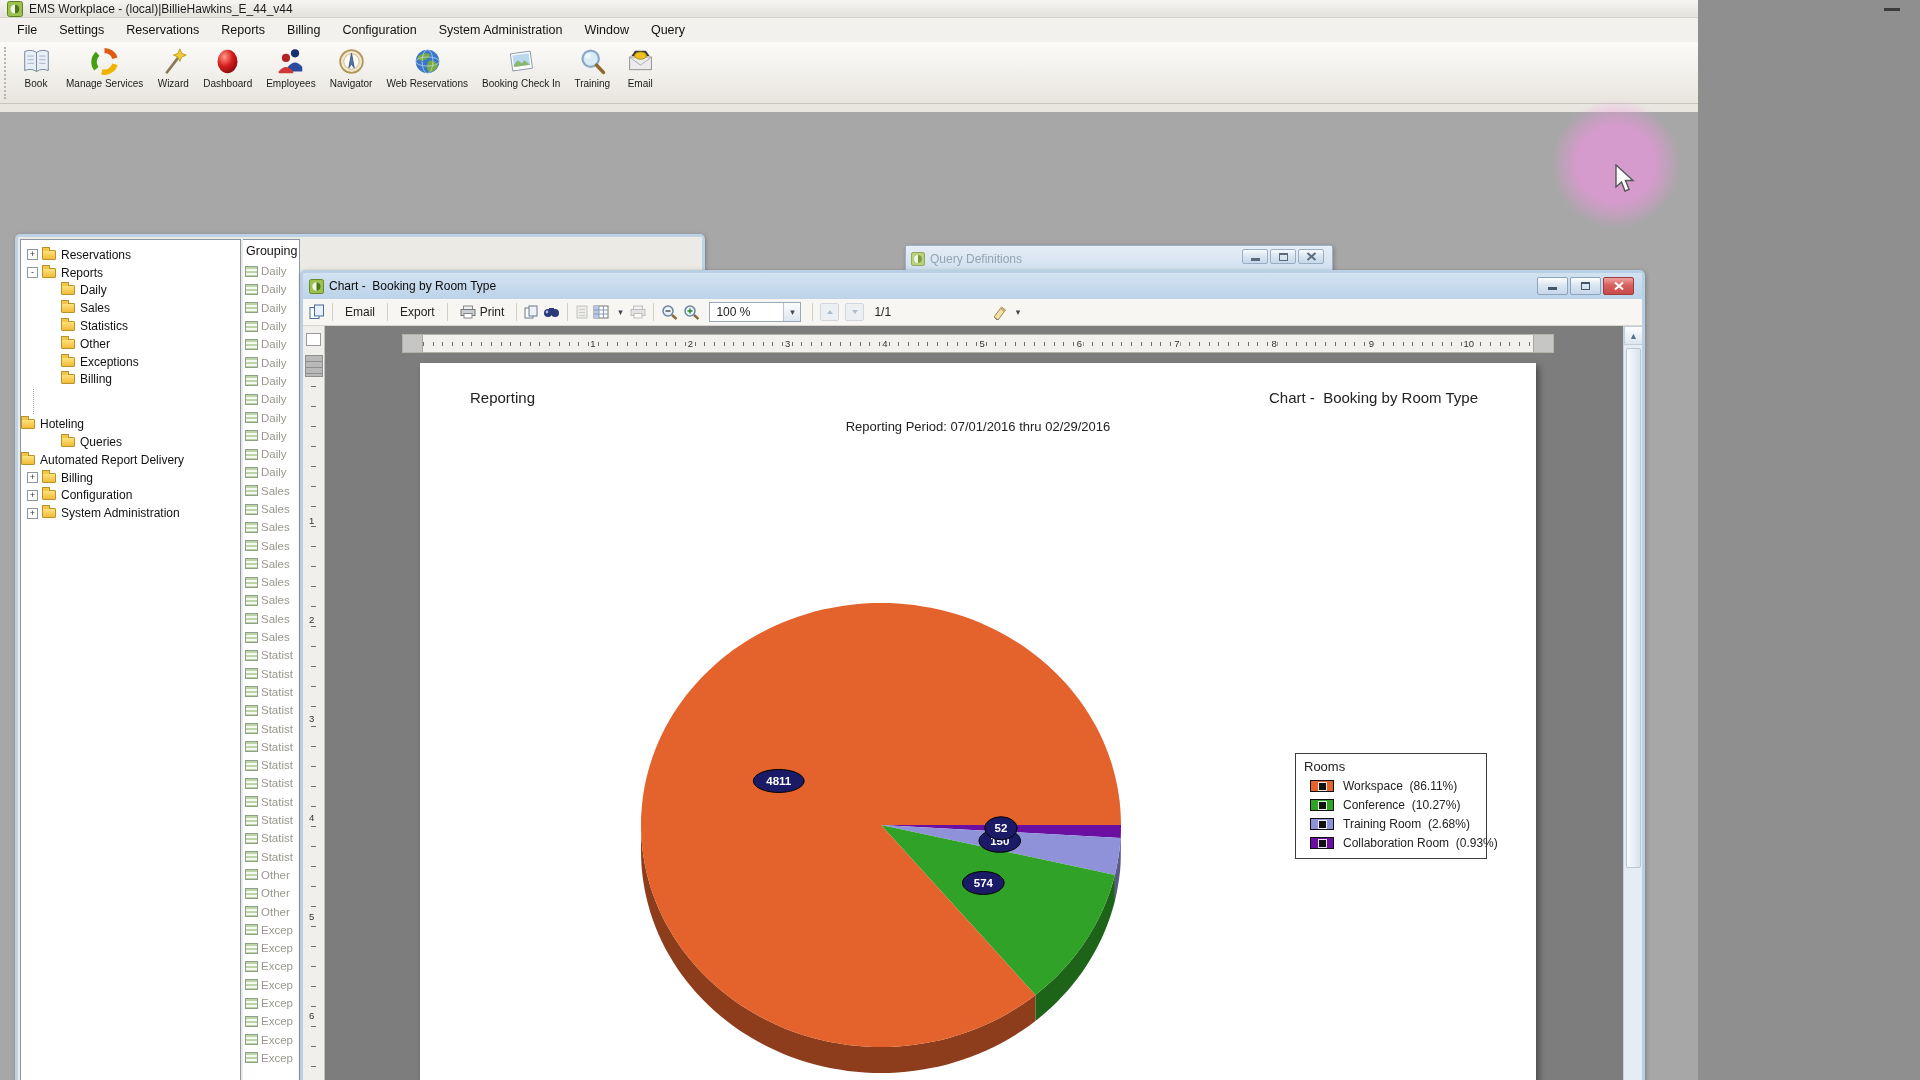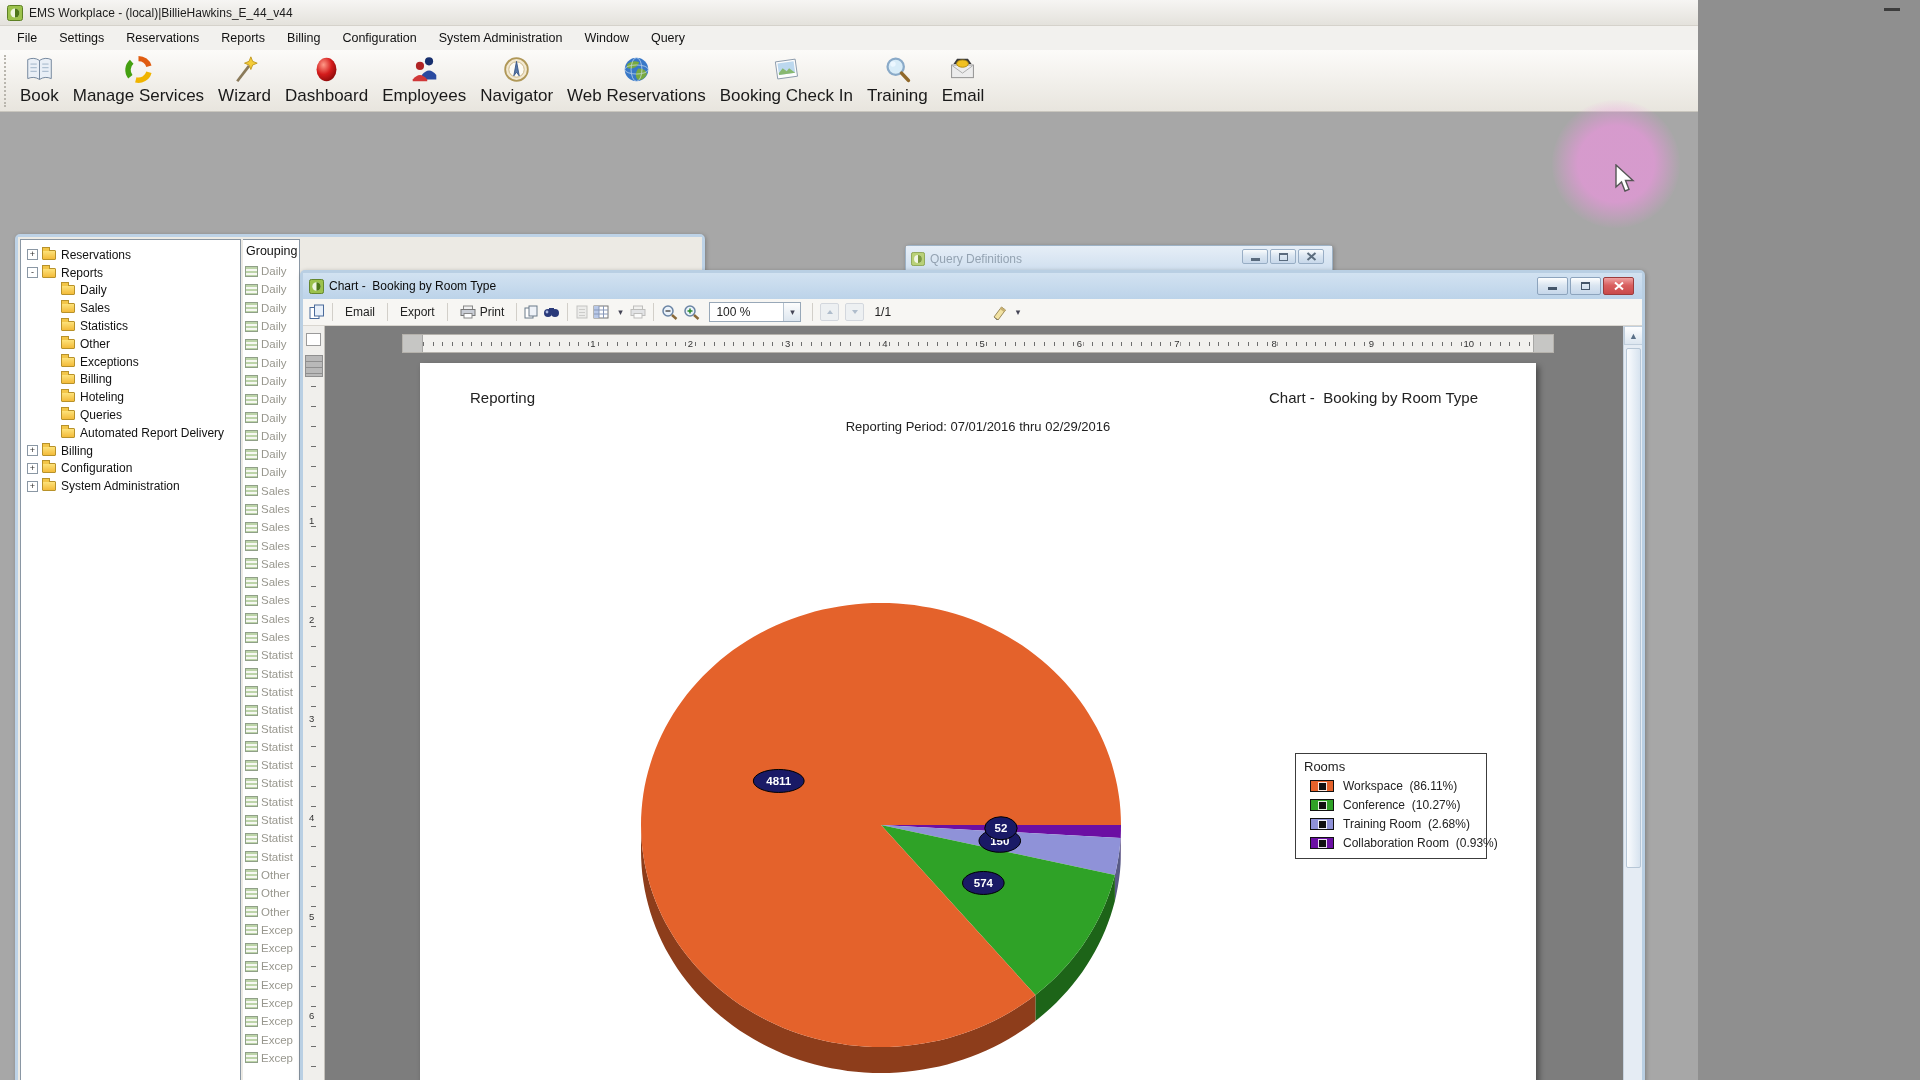--- a/index.html
+++ b/index.html
@@ -1,31 +1,31 @@
 <!DOCTYPE html>
 <html><head>
 <meta charset="utf-8">
 <style>
   *{box-sizing:border-box;margin:0;padding:0}
   html,body{width:1920px;height:1080px;overflow:hidden;font-family:"Liberation Sans",sans-serif;background:#8f8f8f}
   button{font:inherit;border:none;background:none;cursor:default}
 
   
   #app-window{position:absolute;left:0;top:0;width:1698px;height:1080px;background:#e9e6e0}
-  #app-titlebar{height:26px;display:flex;align-items:center;gap:6px;padding-left:7px;
+  #app-titlebar{height:18px;display:flex;align-items:center;gap:6px;padding-left:7px;
     background:linear-gradient(#f6f5f3,#e4e2dc);border-bottom:1px solid #d5d2cb;font-size:12px;color:#1c1c1c}
   #menubar{height:24px;display:flex;align-items:center;background:#f2f1ee;padding-left:6px;font-size:12.5px;color:#111}
   .menu-item{padding:3px 11px}
   #toolbar{height:62px;display:flex;align-items:flex-start;background:linear-gradient(#fcfbf9,#e8e5de);
     border-bottom:1px solid #c9c6be;padding-left:4px}
   #toolbar-handle{width:5px;height:52px;margin:5px 4px 0 0;border-left:2px dotted #b9b6ae}
   .tbtn{display:flex;flex-direction:column;align-items:center;gap:2px;padding:4px 7px 2px;min-width:46px}
   .tico{width:30px;height:30px;display:flex;align-items:center;justify-content:center}
   .tico svg{width:29px;height:29px}
-  .tlabel{font-size:17px;color:#1a1a1a;white-space:nowrap}
+  .tlabel{font-size:10px;color:#1a1a1a;white-space:nowrap}
   #mdi{position:absolute;left:0;top:112px;right:0;bottom:0;background:#a7a7a7}
 
   
   #desktop-strip{position:absolute;left:1698px;top:0;width:222px;height:1080px;background:#8f8f8f}
   #desktop-minimize{position:absolute;left:186px;top:8px;width:16px;height:3px;background:#3c3c3c}
 
   
   .win{position:absolute;border:3px solid #bdd2e6;border-radius:5px 5px 0 0;box-shadow:1px 1px 4px rgba(0,0,0,.25)}
   .wtitle{height:22px;display:flex;align-items:center;gap:5px;padding-left:5px;font-size:12px;
     background:linear-gradient(#e8f1f9,#cddeee);position:relative}
@@ -332,29 +332,29 @@
                 <span>Other</span>
               </div>
               <div class="tree-row" style="padding-left: 40px;">
                 <span class="folder"></span>
                 <span>Exceptions</span>
               </div>
               <div class="tree-row" style="padding-left: 40px;">
                 <span class="folder"></span>
                 <span>Billing</span>
               </div>
+              <div class="tree-row" style=" margin-top: 27px;">
+                <span class="folder"></span>
+                <span>Hoteling</span>
+              </div>
               <div class="tree-row" style="padding-left: 40px;">
                 <span class="folder"></span>
-                <span>Hoteling</span>
-              </div>
-              <div class="tree-row" style="padding-left: 40px;">
-                <span class="folder"></span>
                 <span>Queries</span>
               </div>
-              <div class="tree-row" style="padding-left: 40px;">
+              <div class="tree-row" style="">
                 <span class="folder"></span>
                 <span>Automated Report Delivery</span>
               </div>
               <div class="tree-row" style="padding-left: 6px;">
                 <span class="expander">+</span>
                 <span class="folder"></span>
                 <span>Billing</span>
               </div>
               <div class="tree-row" style="padding-left: 6px;">
                 <span class="expander">+</span>

